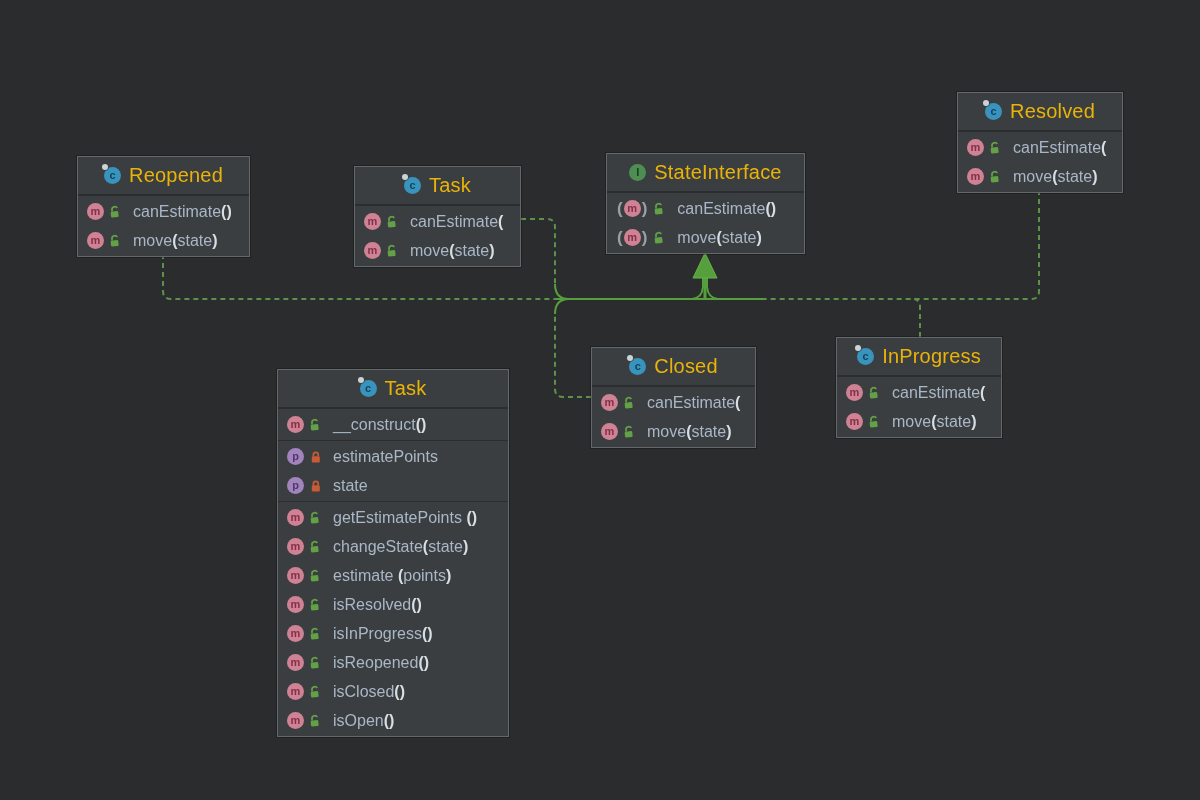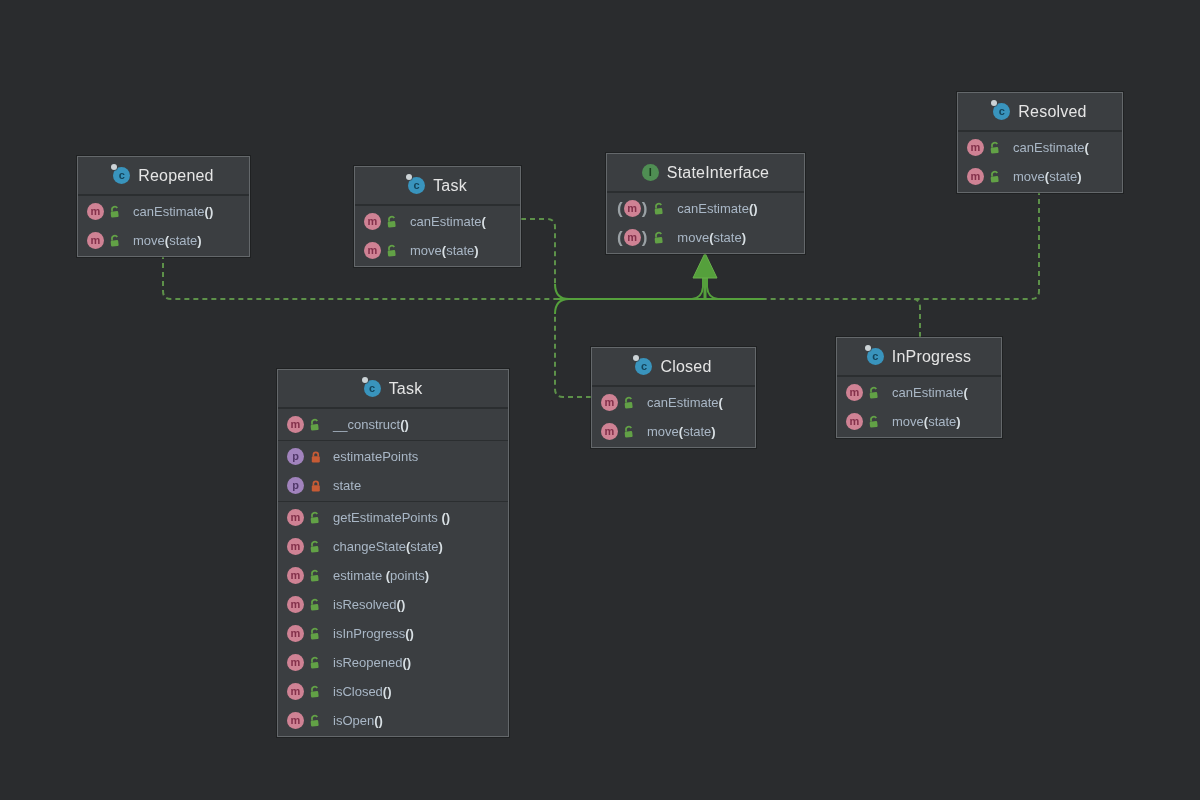--- a/index.html
+++ b/index.html
@@ -14,30 +14,30 @@
     background:#3b3e41;
     border:1px solid #64686b;
     box-sizing:border-box;
     box-shadow:0 0 0 1px rgba(0,0,0,.25);
   }
   .node-title{
     height:37px;display:flex;align-items:center;justify-content:center;gap:8px;
     border-bottom:1px solid #2b2e30;white-space:nowrap;overflow:hidden;
   }
   .node-title .title-text{
-    color:#e5e5e5;font-size:16px;letter-spacing:.2px;
+    color:#eab308;font-size:20px;letter-spacing:.2px;
   }
   .section{border-top:1px solid #2b2e30;padding:1px 0;}
   .section:first-of-type{border-top:none;}
   .member-row{
     height:29px;display:flex;align-items:center;white-space:nowrap;overflow:hidden;
     padding-left:9px;
   }
   .member-text{
-    margin-left:10px;color:#a9b7c6;font-size:13px;
+    margin-left:10px;color:#a9b7c6;font-size:16px;
   }
   .member-text .pr{color:#d8dfe3;font-weight:bold;}
   
   .cicon{
     position:relative;flex:0 0 auto;width:17px;height:17px;border-radius:50%;
     display:inline-flex;align-items:center;justify-content:center;
     font-size:11px;font-weight:bold;line-height:1;
   }
   .cicon.class{background:#3994bd;color:#13455c;}
   .cicon.class .pin{

